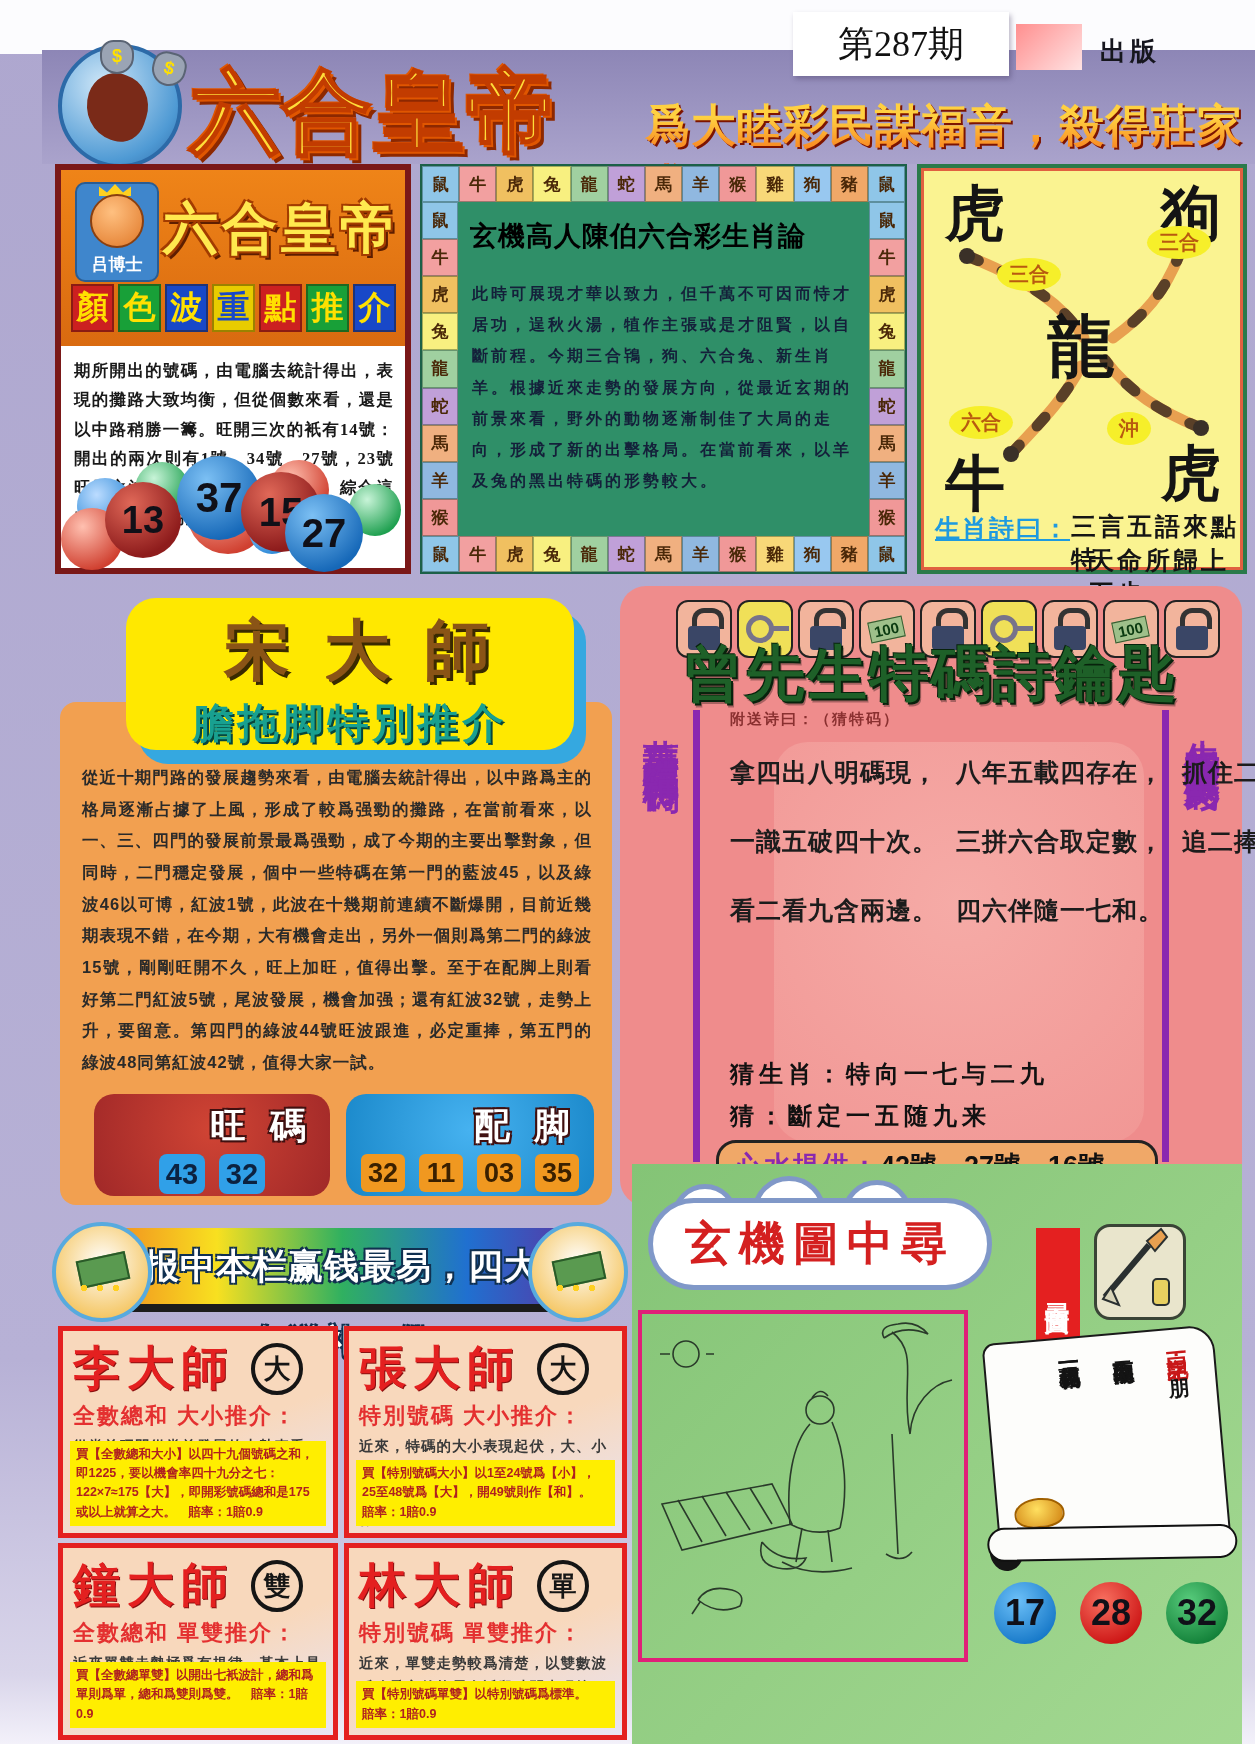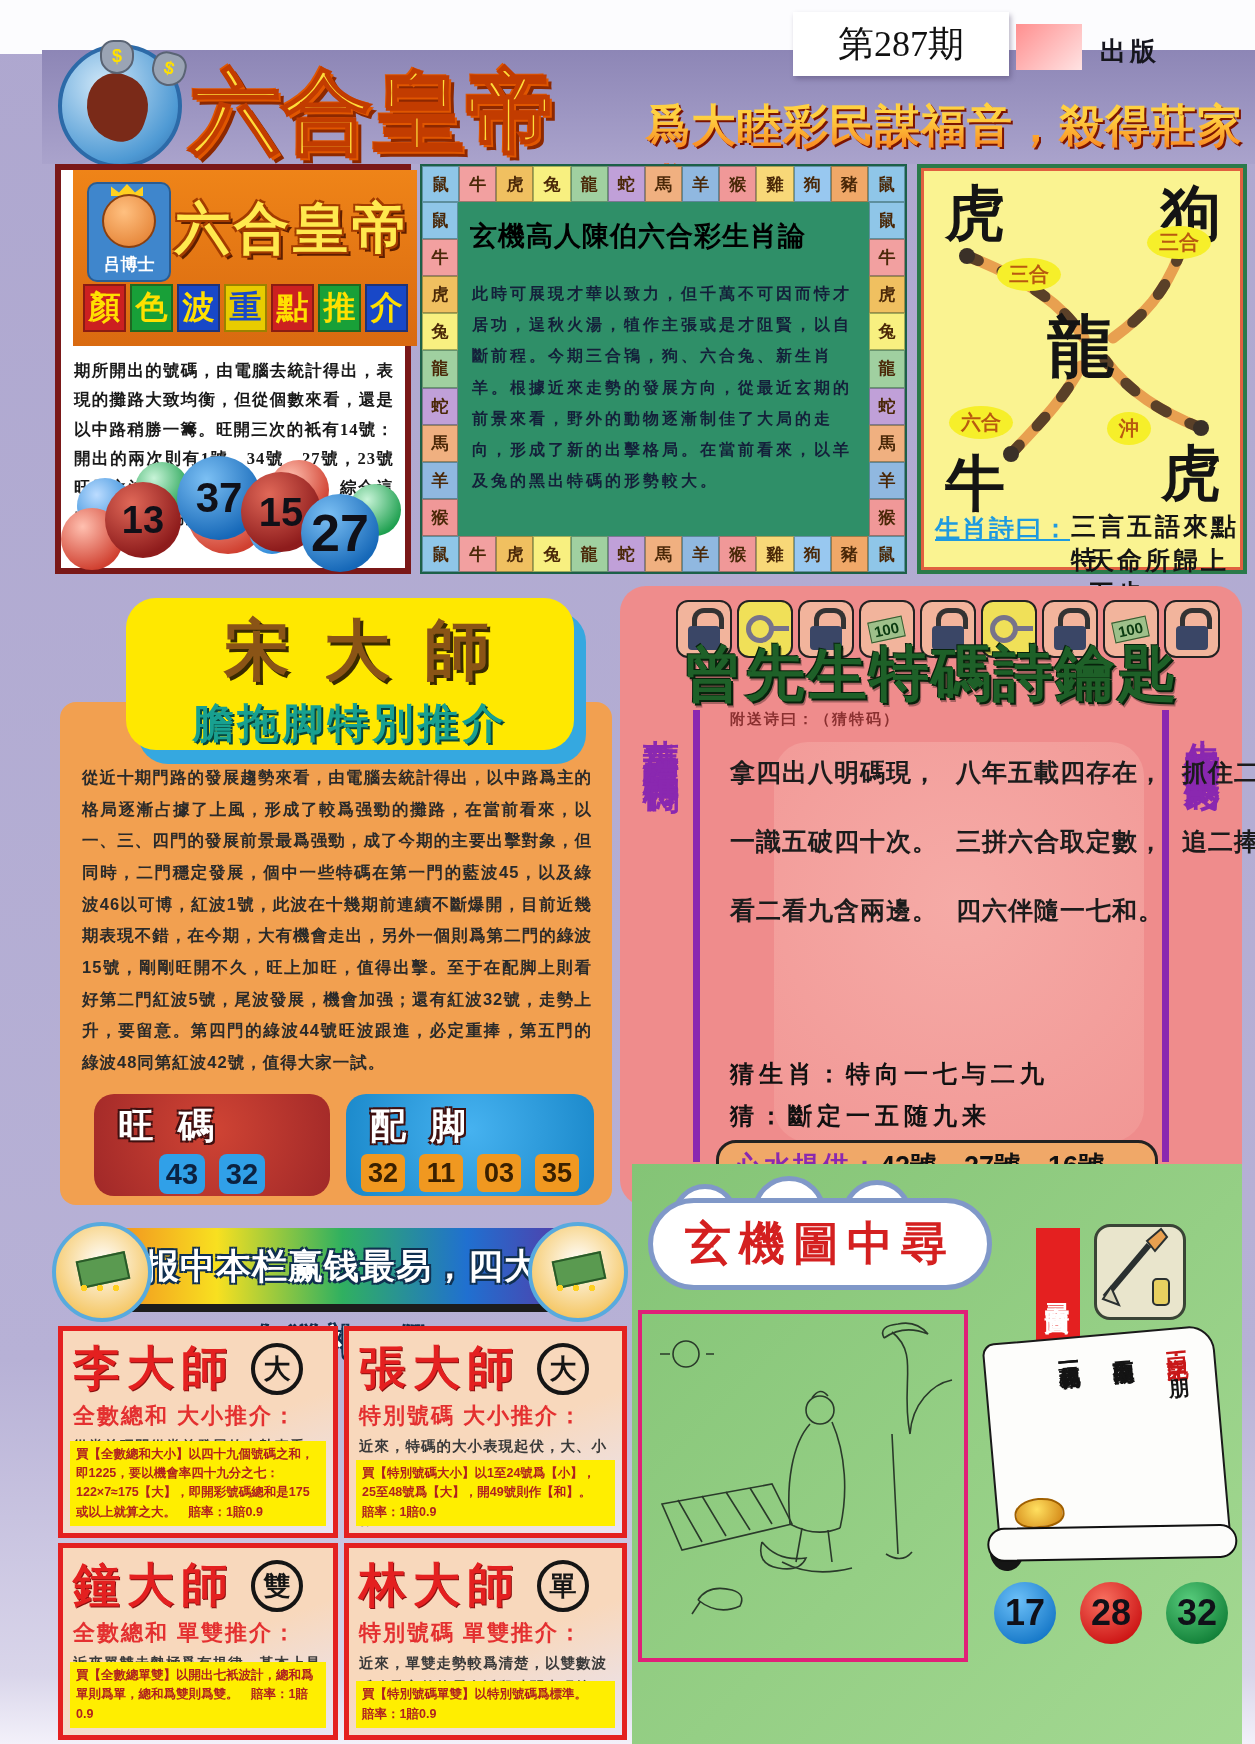--- a/index.html
+++ b/index.html
@@ -29,21 +29,21 @@
   .main-title{left:190px;top:52px;width:470px;font-size:90px;font-weight:bold;letter-spacing:2px;
      color:#ffdd38;-webkit-text-stroke:2px #c23c00;
      text-shadow:3px 3px 0 #e05600,6px 6px 0 #8d2800,-2px -2px 0 #e05600;}
   .slogan{left:645px;top:96px;width:610px;font-size:45px;font-weight:bold;letter-spacing:1px;
      background:linear-gradient(180deg,#ffd040 18%,#f23800 72%);-webkit-background-clip:text;
      background-clip:text;color:transparent;filter:drop-shadow(2px 2px 0 #7d1400);}
 
   
   .color-panel{left:55px;top:164px;width:356px;height:410px;background:#ffffff;
      border:6px solid #7a1818;box-sizing:border-box;}
-  .cp-header{left:12px;top:0;width:344px;height:176px;background:linear-gradient(180deg,#ef8418,#d96a10);}
+  .cp-header{left:0;top:0;width:344px;height:176px;background:linear-gradient(180deg,#ef8418,#d96a10);}
   .badge{left:14px;top:12px;width:80px;height:96px;background:#3f86cc;border-radius:10px;border:2px solid #2a5c92;}
   .badge-face{left:13px;top:10px;width:50px;height:50px;border-radius:50%;
      background:radial-gradient(circle at 40% 32%,#ffc080,#e07828);border:2px solid #8a4010;}
   .badge-crown{left:22px;top:0px;width:32px;height:12px;background:#ffd020;
      clip-path:polygon(0 100%,0 20%,25% 70%,50% 0,75% 70%,100% 20%,100% 100%);}
   .badge-label{left:0;bottom:4px;width:100%;text-align:center;color:#fff;font-size:17px;font-weight:bold;}
   .cp-title{left:102px;top:22px;font-size:55px;font-weight:bold;letter-spacing:4px;color:#ffe94e;
      text-shadow:2px 2px 0 #a33c00,-2px -2px 0 #a33c00,2px -2px 0 #a33c00,-2px 2px 0 #a33c00,4px 4px 0 #5e1e00;}
   .tiles-row{left:10px;top:114px;display:flex;gap:4px;}
   .ctile{width:43px;height:48px;display:flex;align-items:center;justify-content:center;
@@ -94,21 +94,21 @@
   .song-name{margin-top:8px;text-align:center;font-size:66px;font-weight:bold;color:#8a5416;
      letter-spacing:34px;padding-left:48px;text-shadow:3px 3px 0 #3a2a00;}
   .song-sub{text-align:center;font-size:41px;font-weight:bold;color:#18a090;letter-spacing:4px;
      text-shadow:2px 2px 0 #07453c;}
   .song-body{left:22px;top:60px;width:510px;font-size:16.5px;font-weight:bold;color:#2a2a2a;
      line-height:1.92;letter-spacing:1px;text-align:justify;}
   .hot-box{left:34px;top:392px;width:236px;height:102px;border-radius:20px;
      background:radial-gradient(circle at 50% 35%,#d04434,#a02828);}
   .leg-box{left:286px;top:392px;width:248px;height:102px;border-radius:20px;
      background:radial-gradient(circle at 50% 35%,#46b2f0,#1886c8);}
-  .hl-label{margin-top:8px;text-align:left;font-size:36px;font-weight:bold;color:#fff;
+  .hl-label{margin-top:8px;text-align:right;font-size:36px;font-weight:bold;color:#fff;
      letter-spacing:24px;padding-left:24px;
      text-shadow:2px 2px 0 #401010,-2px -2px 0 #401010,2px -2px 0 #401010,-2px 2px 0 #401010;}
   .chips{display:flex;justify-content:center;gap:14px;margin-top:3px;}
   .chip-b{width:46px;height:40px;background:#30a0e8;border-radius:8px;display:flex;align-items:center;
      justify-content:center;font-size:29px;font-weight:bold;color:#0c2240;}
   .chip-o{width:44px;height:38px;background:#f09820;border-radius:6px;display:flex;align-items:center;
      justify-content:center;font-size:27px;font-weight:bold;color:#3a2000;}
 
   
   .zeng-panel{left:620px;top:586px;width:622px;height:620px;background:#ef8c8c;border-radius:26px;}
@@ -264,21 +264,21 @@
       <div class="abs ball dec-green" style="left:288px;top:28px;width:52px;height:52px;"></div>
       <div class="abs ball num-darkred" style="left:44px;top:26px;width:76px;height:76px;font-size:38px;">
           <span>13</span>
         </div>
       <div class="abs ball num-blue" style="left:116px;top:0px;width:84px;height:84px;font-size:42px;">
           <span>37</span>
         </div>
       <div class="abs ball num-darkred" style="left:180px;top:16px;width:80px;height:80px;font-size:40px;">
           <span>15</span>
         </div>
-      <div class="abs ball num-blue" style="left:240px;top:38px;width:78px;height:78px;font-size:52px;">
+      <div class="abs ball num-blue" style="left:224px;top:38px;width:78px;height:78px;font-size:40px;">
           <span>27</span>
         </div>
     </div>
   </div>
 
   <div class="abs essay-panel">
     <div class="abs tiles-top">
         <div class="ztile" style="background: rgb(143, 198, 232);">鼠</div>
         <div class="ztile" style="background: rgb(242, 160, 160);">牛</div>
         <div class="ztile" style="background: rgb(240, 192, 96);">虎</div>

